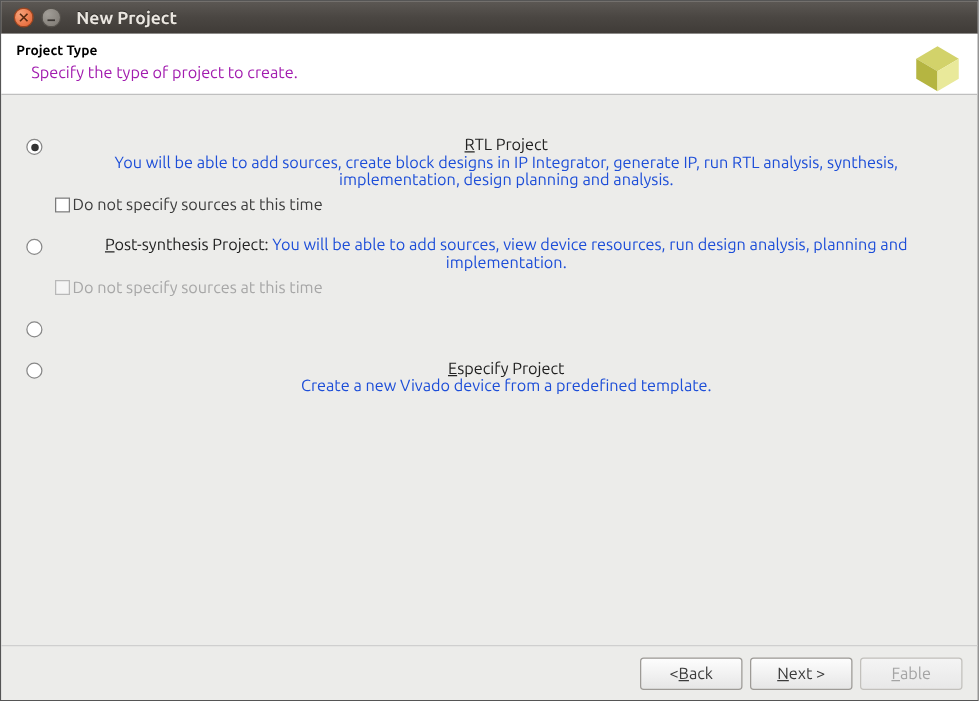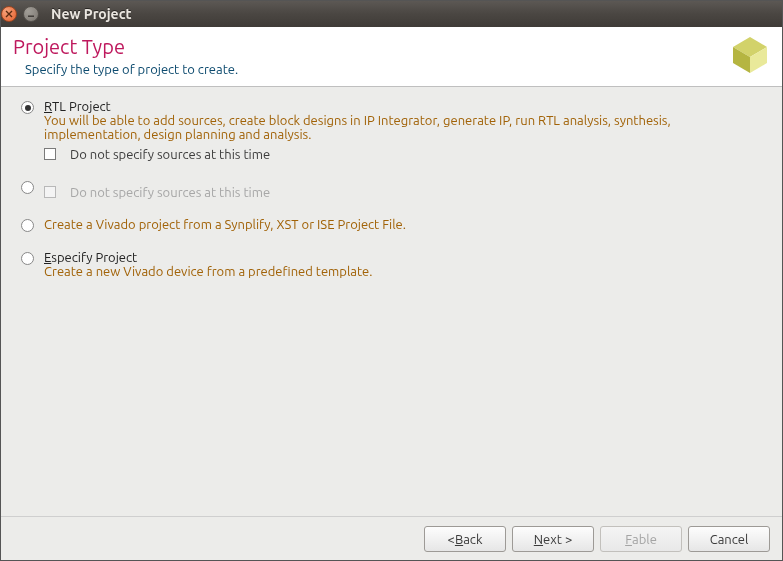--- a/index.html
+++ b/index.html
@@ -18,21 +18,21 @@
     border: 1px solid #555;
     background: #dedede;
     display: flex;
     flex-direction: column;
   }
   .titlebar {
     height: 26px;
     background: linear-gradient(#5c5854, #4a4642 50%, #3f3b37);
     display: flex;
     align-items: center;
-    padding: 0 0;
+    padding: 0 10px;
     gap: 6px;
   }
   .tb-btn {
     width: 16px; height: 16px;
     border-radius: 50%;
     display: flex; align-items: center; justify-content: center;
     font-size: 10px; line-height: 1;
     color: #3a2a1a;
   }
   .tb-close { background: radial-gradient(circle at 30% 30%, #f6a27a, #e65f2d); border:1px solid #9b4520;}
@@ -42,33 +42,34 @@
     margin-left: 6px;
     text-shadow: 0 -1px 0 #2a2724;
   }
   .header {
     background: #ffffff;
     padding: 8px 12px 10px 12px;
     border-bottom: 1px solid #bfbfbf;
     position: relative;
   }
   .header h1 {
-    font-size: 20px; font-weight: normal; color: #be185d;
+    font-size: 11px; font-weight: bold; color: #000000;
   }
   .header p {
-    font-size: 13px; color: #0c4a6e; margin: 4px 0 0 12px;
+    font-size: 13px; color: #a21caf; margin: 4px 0 0 12px;
   }
   .header .logo {
     position: absolute; right: 10px; top: 6px;
   }
   .body {
     flex: 1;
     background: #ececea;
-    padding: 12px 16px 8px 20px;
+    padding: 33px 16px 8px 20px;
     overflow: hidden;
+    text-align: center;
   }
   .opt {
     display: flex;
     align-items: flex-start;
     gap: 10px;
     margin-bottom: 18px;
   }
   .radio {
     width: 13px; height: 13px;
     border: 1px solid #888;
@@ -79,23 +80,23 @@
     display: flex; align-items: center; justify-content: center;
   }
   .radio .dot {
     width: 6px; height: 6px; border-radius: 50%; background: #333;
   }
   .opt-body { flex: 1; }
   .opt-title {
     color: #222;
   }
   .opt-title .mnemonic { text-decoration: underline; }
-  .opt-desc { color: #a16207; }
+  .opt-desc { color: #1d4ed8; }
   .checkbox-row {
-    display: flex; align-items: center; gap: 14px;
+    display: flex; align-items: center; gap: 2px;
     margin: 6px 0 0 0px;
   }
   .checkbox {
     width: 12px; height: 12px;
     border: 1px solid #7a7a7a;
     background: #fff;
     flex: 0 0 auto;
   }
   .checkbox.disabled { border-color: #b8b8b8; background: #f4f4f4; }
   .disabled-text { color: #a7a7a7; }
@@ -175,32 +176,34 @@
           <span>
             <span></span><span class="mnemonic">D</span><span>o not specify sources at this time</span>
           </span>
         </div>
       </div>
     </div>
 
     <div class="opt">
       <div class="radio"></div>
       <div class="opt-body">
+        <div>
+          <span class="opt-title"><span></span><span class="mnemonic">P</span><span>ost-synthesis Project:</span></span><span class="opt-desc"> You will be able to add sources, view device resources, run design analysis, planning and implementation.</span>
+        </div>
         <div class="checkbox-row">
           <div class="checkbox disabled"></div>
           <span class="disabled-text">Do not specify sources at this time</span>
         </div>
       </div>
     </div>
 
 
     <div class="opt">
       <div class="radio"></div>
       <div class="opt-body">
-        <div class="opt-desc">Create a Vivado project from a Synplify, XST or ISE Project File.</div>
       </div>
     </div>
 
     <div class="opt">
       <div class="radio"></div>
       <div class="opt-body">
         <div class="opt-title">
           <span></span><span class="mnemonic">E</span><span>specify Project</span>
         </div>
         <div class="opt-desc">Create a new Vivado device from a predefined template.</div>
@@ -218,16 +221,15 @@
     <div class="btn">
       <span></span>
         <span class="mnemonic">N</span>
         <span>ext &gt;</span>
     </div>
     <div class="btn disabled">
       <span></span>
         <span class="mnemonic">F</span>
         <span>able</span>
     </div>
-    <div class="btn">Cancel</div>
   </div>
 
 </div>
 
 </body></html>

